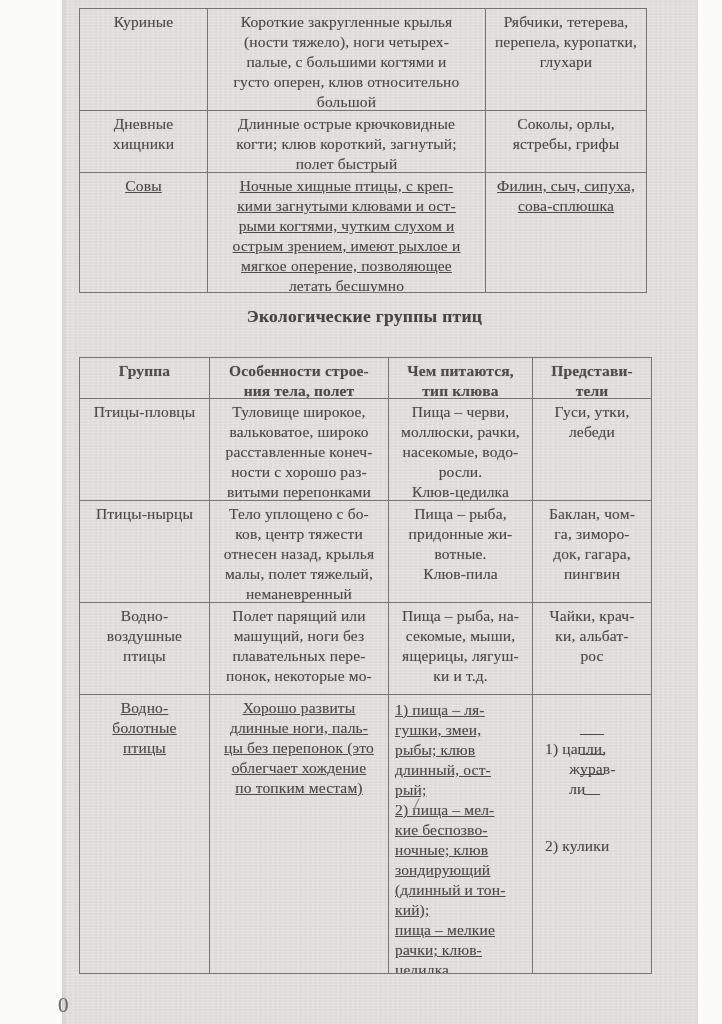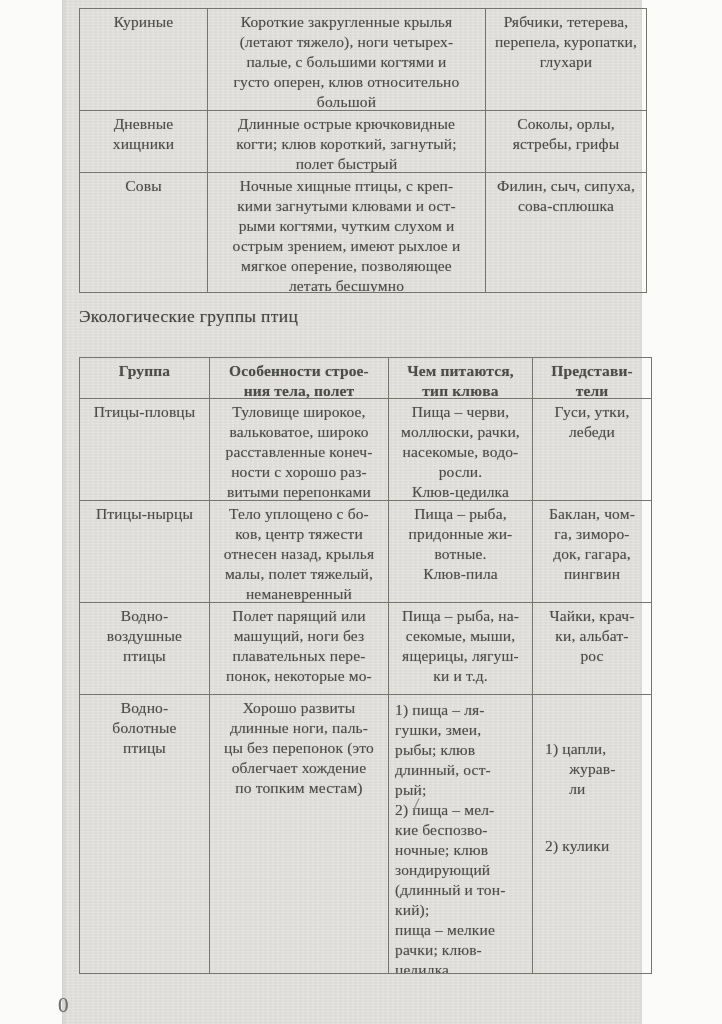--- a/index.html
+++ b/index.html
@@ -2,21 +2,21 @@
 <html><head>
 <meta charset="utf-8">
 <style>
   html,body{margin:0;padding:0;}
   body{
     width:722px;height:1024px;position:relative;overflow:hidden;
     background:#fbfbf9;
     font-family:"Liberation Serif","DejaVu Serif",serif;
   }
   .page{
-    position:absolute;left:62px;top:0;width:580px;height:1024px;
+    position:absolute;left:62px;top:0;width:636px;height:1024px;
     background-color:#e4e3df;
     background-image:
       repeating-linear-gradient(0deg, rgba(255,255,255,0.035) 0 1px, rgba(0,0,0,0.018) 1px 3px),
       repeating-linear-gradient(90deg, rgba(255,255,255,0.025) 0 2px, rgba(0,0,0,0.014) 2px 5px);
     box-shadow: inset 3px 0 4px -2px rgba(0,0,0,0.10), inset -2px 0 3px -2px rgba(0,0,0,0.06);
     color:#4c4c4a;
   }
   .tbl{
     position:absolute;display:grid;
     border:1px solid #75756f;
@@ -29,31 +29,31 @@
     border-bottom:1px solid #75756f;
     font-size:15.5px;line-height:20px;
     letter-spacing:0.15px;
     text-align:center;
     white-space:pre-wrap;
     padding:3px 2px 0 2px;
     overflow:hidden;
     text-shadow:0 0 1px rgba(70,70,70,0.40);
   }
   .lc{border-right:none;}
-  .lr{border-bottom:none;}
+  .lr{border-bottom:none;text-decoration:underline;}
   .bold{font-weight:bold;}
   .leftal{text-align:left;padding-left:6px;padding-right:7px;padding-top:5px;}
   .rel{position:relative;}
   .rep-item{position:absolute;left:12px;text-align:left;white-space:pre-wrap;margin-top:35px;}
   .rep-item.i0{top:9px;}
   .rep-item.i1{top:106px;}
   .rep-item.i2{top:246px;left:5px;}
   .heading{
     position:absolute;left:17px;top:306px;width:571px;
-    text-align:left;font-weight:normal;font-size:17.5px;
+    text-align:center;font-weight:bold;font-size:17.5px;
     color:#454543;letter-spacing:0.3px;
     text-shadow:0 0 1px rgba(60,60,60,0.45);
   }
   .pagenum{
     position:absolute;left:58px;top:993px;
     font-size:21px;color:#6e6e6a;
     text-shadow:0 0 1px rgba(90,90,90,0.5);
   }
   .pencil{
     position:absolute;left:352px;top:795px;
@@ -63,21 +63,21 @@
 </style>
 </head>
 <body>
 
 <div class="page">
 
   <div class="tbl" id="table1">
 
     <div class="cell">Куриные</div>
     <div class="cell">Короткие закругленные крылья
-(летают тяжело), ноги четырех-
+(ности тяжело), ноги четырех-
 палые, с большими когтями и
 густо оперен, клюв относительно
 большой</div>
     <div class="cell lc">Рябчики, тетерева,
 перепела, куропатки,
 глухари</div>
 
     <div class="cell">Дневные
 хищники</div>
     <div class="cell">Длинные острые крючковидные

